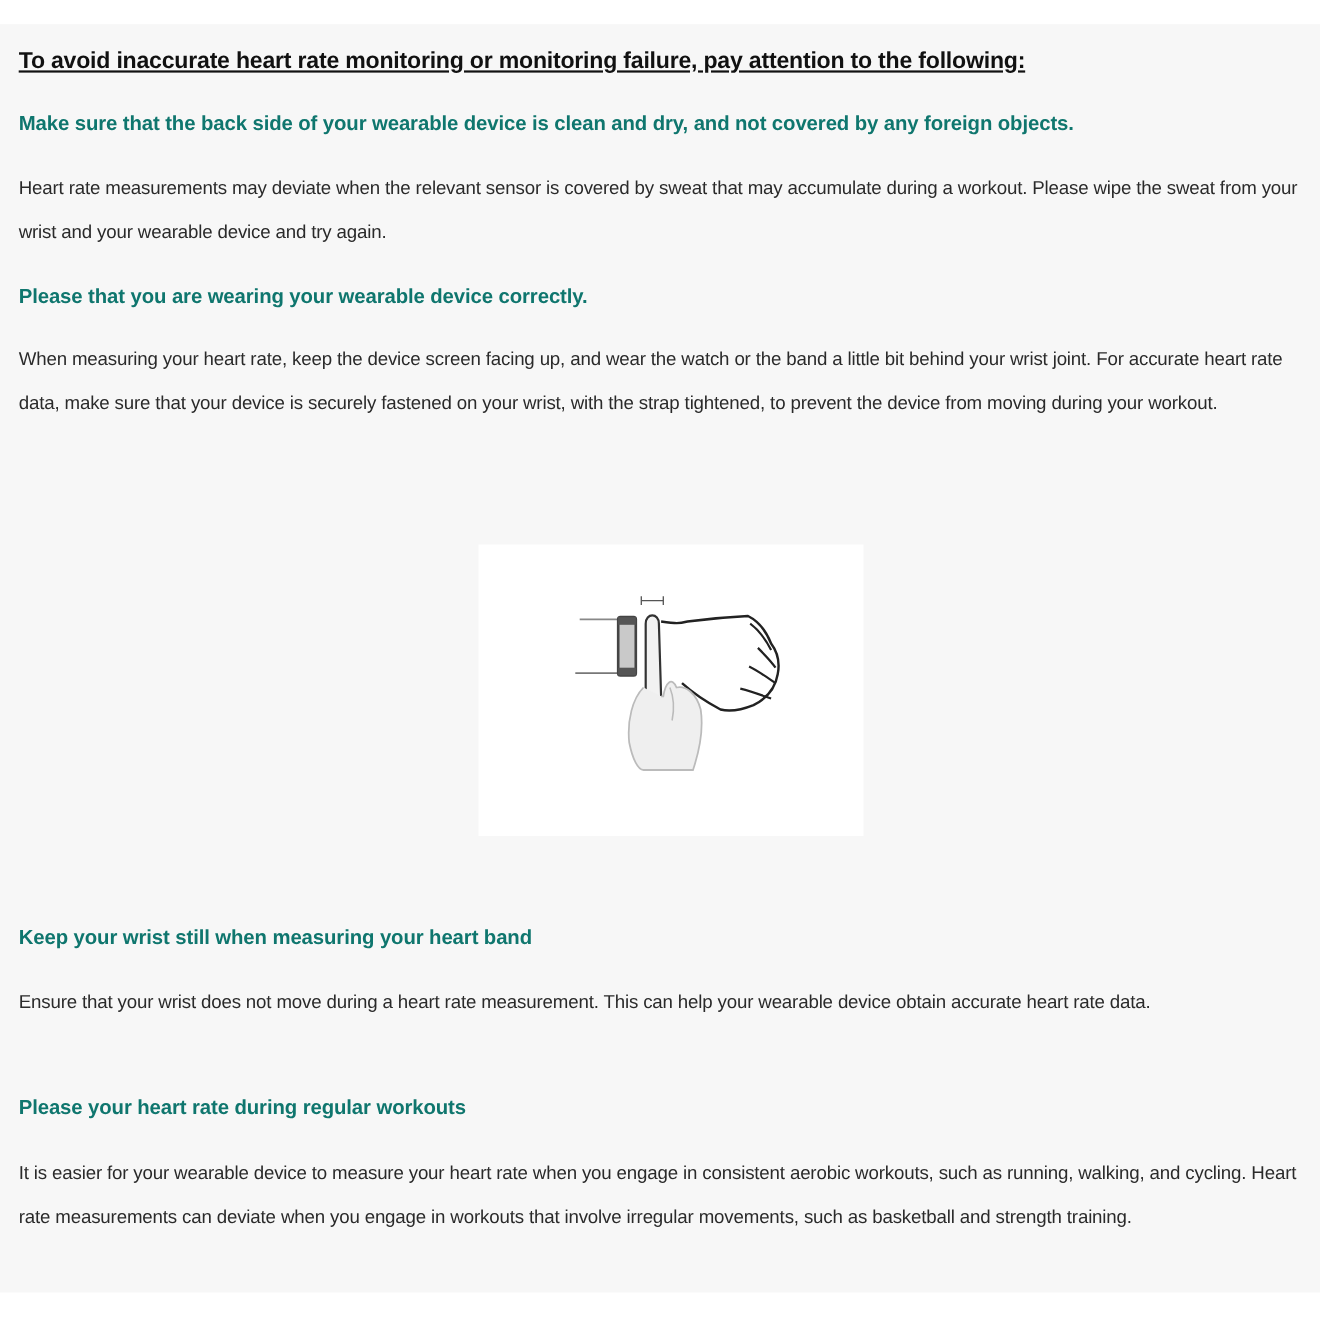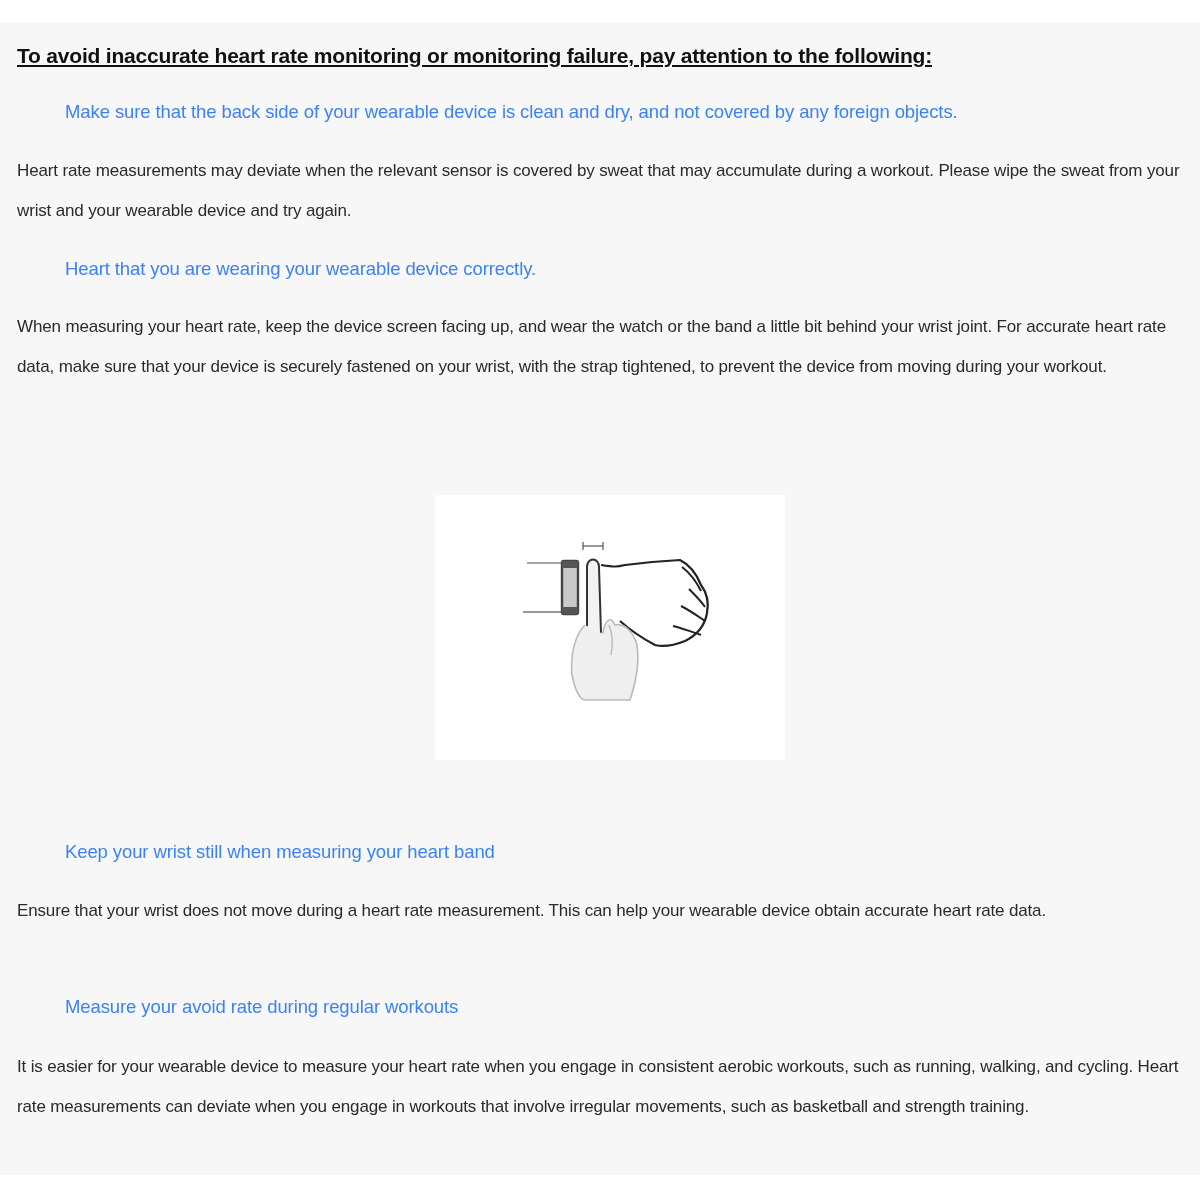--- a/index.html
+++ b/index.html
@@ -33,24 +33,23 @@
     .main-title {
       top: 44px;
       font-size: 21px;
       font-weight: bold;
       letter-spacing: -0.2px;
       color: #111111;
       text-decoration: underline;
     }
     .section-heading {
       font-size: 18.5px;
-      font-weight: normal;
-      color: #3b82f6;
+      font-weight: bold;
+      color: #0f766e;
       letter-spacing: -0.1px;
-      margin-left: 48px;
     }
     .body-para {
       font-size: 17px;
       color: #2a2a2a;
       line-height: 40px;
       white-space: normal;
       width: 1185px;
       letter-spacing: -0.15px;
     }
     .figure-box {
@@ -70,21 +69,21 @@
 </head>
 <body>
 
 <div class="content-area"></div>
 
 <h1 class="text-block main-title">To avoid inaccurate heart rate monitoring or monitoring failure, pay attention to the following:</h1>
 
 <h2 class="text-block section-heading" style="top:101px;">Make sure that the back side of your wearable device is clean and dry, and not covered by any foreign objects.</h2>
 <p class="text-block body-para" style="top:151px;">Heart rate measurements may deviate when the relevant sensor is covered by sweat that may accumulate during a workout. Please wipe the sweat from your wrist and your wearable device and try again.</p>
 
-<h2 class="text-block section-heading" style="top:258px;">Heart that you are wearing your wearable device correctly.</h2>
+<h2 class="text-block section-heading" style="top:258px;">Please that you are wearing your wearable device correctly.</h2>
 <p class="text-block body-para" style="top:307px;">When measuring your heart rate, keep the device screen facing up, and wear the watch or the band a little bit behind your wrist joint. For accurate heart rate data, make sure that your device is securely fastened on your wrist, with the strap tightened, to prevent the device from moving during your workout.</p>
 
 <div class="figure-box">
   <svg width="350" height="265" viewBox="0 0 350 265">
 
     <line x1="92" y1="68" x2="128" y2="68" stroke="#888" stroke-width="1.6"></line>
     <line x1="88" y1="117" x2="128" y2="117" stroke="#777" stroke-width="1.6"></line>
 
     <rect x="127" y="66" width="16" height="53" rx="2" fill="#c9c9c9" stroke="#444" stroke-width="2.4"></rect>
     <rect x="127" y="66" width="16" height="7" fill="#555"></rect>
@@ -108,14 +107,14 @@
     <path d="M150 130 C140 140 135 160 137 180 C140 195 145 205 150 205
              L195 205 C200 190 205 170 202 150 C198 135 188 128 180 130
              C176 120 170 125 168 138 L166 138" fill="#efefef" stroke="#bbb" stroke-width="1.6"></path>
     <path d="M174 130 C178 140 178 150 176 160" fill="none" stroke="#bbb" stroke-width="1.4"></path>
   </svg>
 </div>
 
 <h2 class="text-block section-heading" style="top:841px;">Keep your wrist still when measuring your heart band</h2>
 <p class="text-block body-para" style="top:891px;">Ensure that your wrist does not move during a heart rate measurement. This can help your wearable device obtain accurate heart rate data.</p>
 
-<h2 class="text-block section-heading" style="top:996px;">Measure your avoid rate during regular workouts</h2>
+<h2 class="text-block section-heading" style="top:996px;">Please your heart rate during regular workouts</h2>
 <p class="text-block body-para" style="top:1047px;">It is easier for your wearable device to measure your heart rate when you engage in consistent aerobic workouts, such as running, walking, and cycling. Heart rate measurements can deviate when you engage in workouts that involve irregular movements, such as basketball and strength training.</p>
 
 </body></html>

